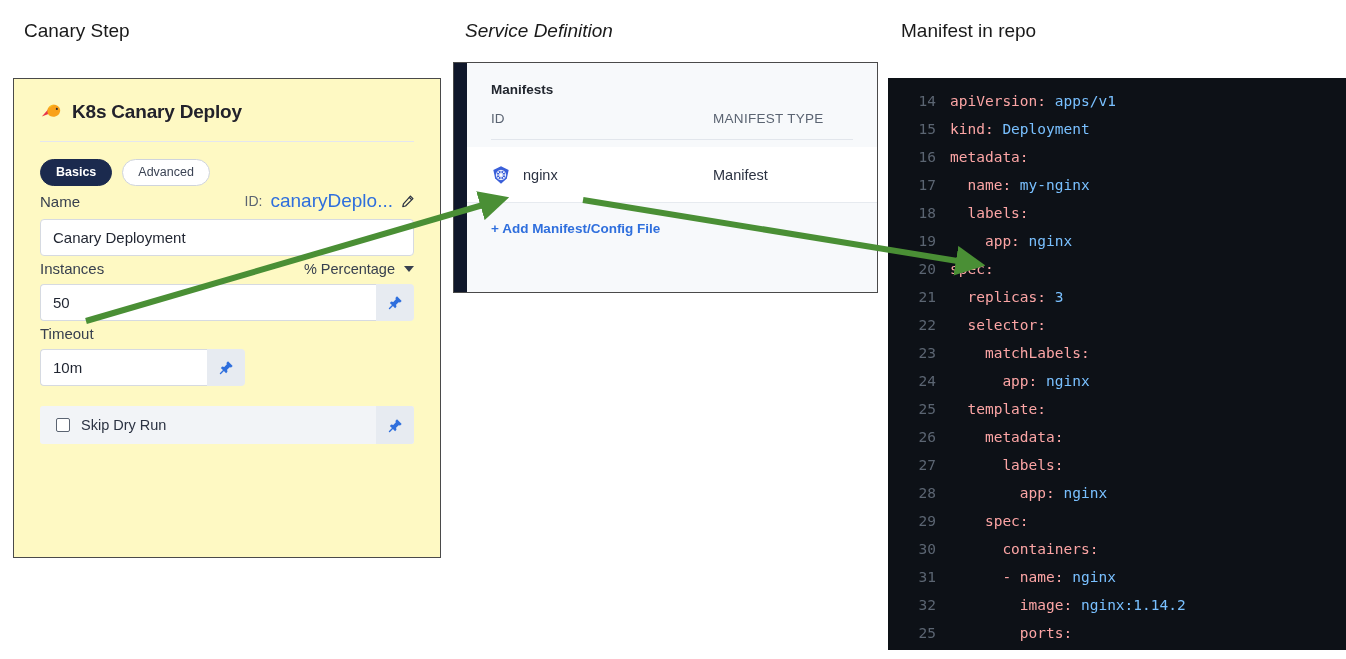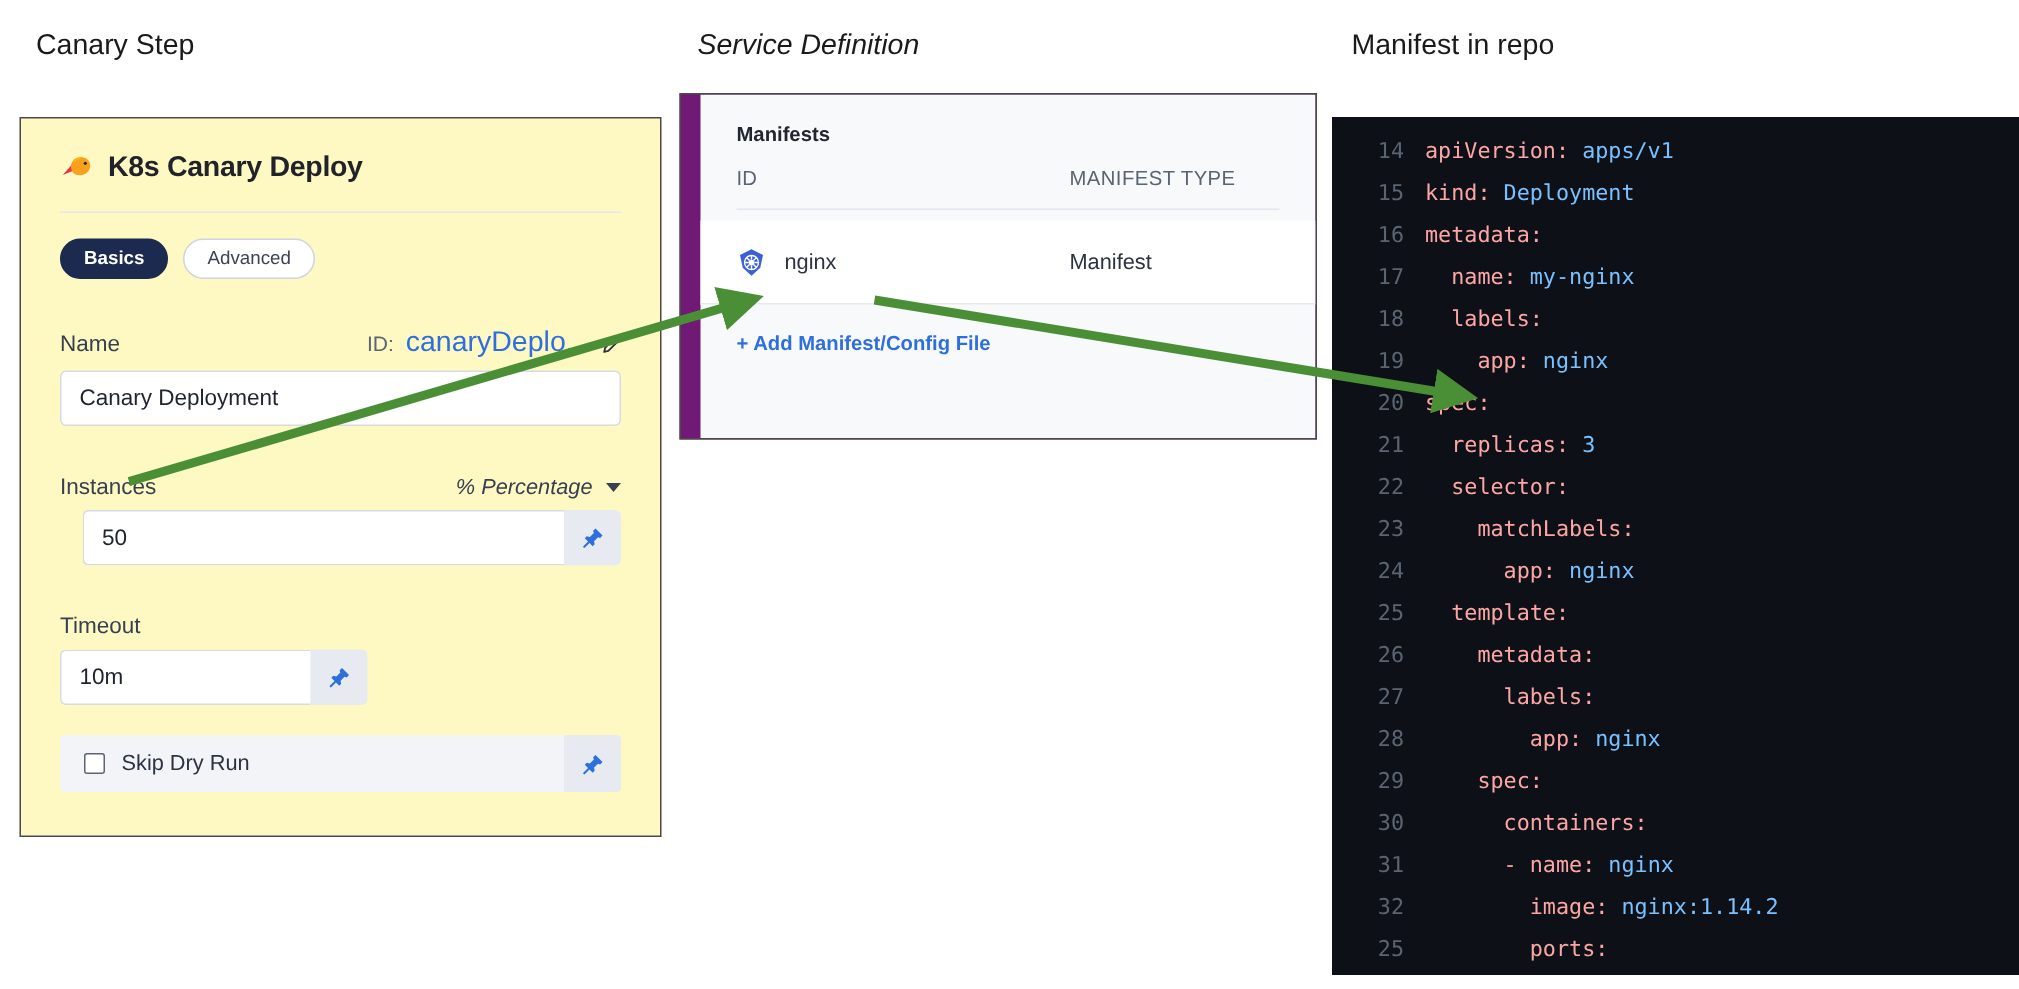--- a/index.html
+++ b/index.html
@@ -72,33 +72,33 @@
     line-height: 1.15;
     white-space: nowrap;
   }
   .pill.active  { background: #1b2a4e; color:#ffffff; font-weight:600; border:1px solid #1b2a4e; }
   .pill.inactive{ background:#ffffff; color:#3b4354; border:1px solid #cfd4dd; }
 
   
   .form-body { padding: 0 26px; }
   .label-row {
     display:flex; align-items:center; justify-content:space-between;
-    margin-top: 32px;
+    margin-top: 4px;
   }
   .field-label {
     font-size: 15px;
     color: #38404f;
   }
   .id-group { display:flex; align-items:center; gap:8px; }
   .id-prefix { font-size: 14px; color:#5b6472; }
   .id-value  { font-size: 19px; color:#2f6fdd; font-weight: 500; }
   .pencil-icon { width: 13px; height: 13px; display:block; }
 
   .select-group { display:flex; align-items:center; gap:9px; }
-  .select-value { font-size: 14.5px; color:#38404f;font-style:italic; }
+  .select-value { font-size: 14.5px; color:#38404f; }
   .caret { width:0;height:0;border-left:5px solid transparent;border-right:5px solid transparent;border-top:6px solid #38404f; }
 
   .input-wrap {
     display:flex;
     margin-top: 7px;
     height: 37px;
   }
   .text-input {
     flex: 1 1 auto;
     border: 1px solid #d6dae1;
@@ -119,21 +119,21 @@
   .pin-btn {
     width: 38px;
     height: 37px;
     flex: none;
     background:#e7ebf1;
     border-radius: 0 4px 4px 0;
     display:flex; align-items:center; justify-content:center;
   }
   .pin-icon { width:15px;height:15px;display:block; }
 
-  #instances-input { width: 100%; margin-left: 15px; }
+  #instances-input { width: 100%; }
   #timeout-wrap { width: 205px; }
 
   
   #skipdryrun-row {
     display:flex; align-items:center;
     margin-top: 20px;
     height: 38px;
     background:#f2f4f7;
     border-radius: 3px;
   }
@@ -151,21 +151,21 @@
   #skipdryrun-row .pin-btn { background:#e7ebf1; border-radius:0 3px 3px 0; height:38px; }
 
   
   #service-card {
     position: absolute;
     left: 453px;
     top: 62px;
     width: 425px;
     height: 231px;
     border: 1.5px solid #4a4a4a;
-    background:#701a75;
+    background:#0f172a;
     box-sizing:border-box;
     overflow:hidden;
   }
   #service-inner {
     position:absolute;
     left: 13px; top: 0; right: 0; bottom: 0;
     background: #f7f9fb;
   }
   #manifests-title {
     font-size: 13.5px;

